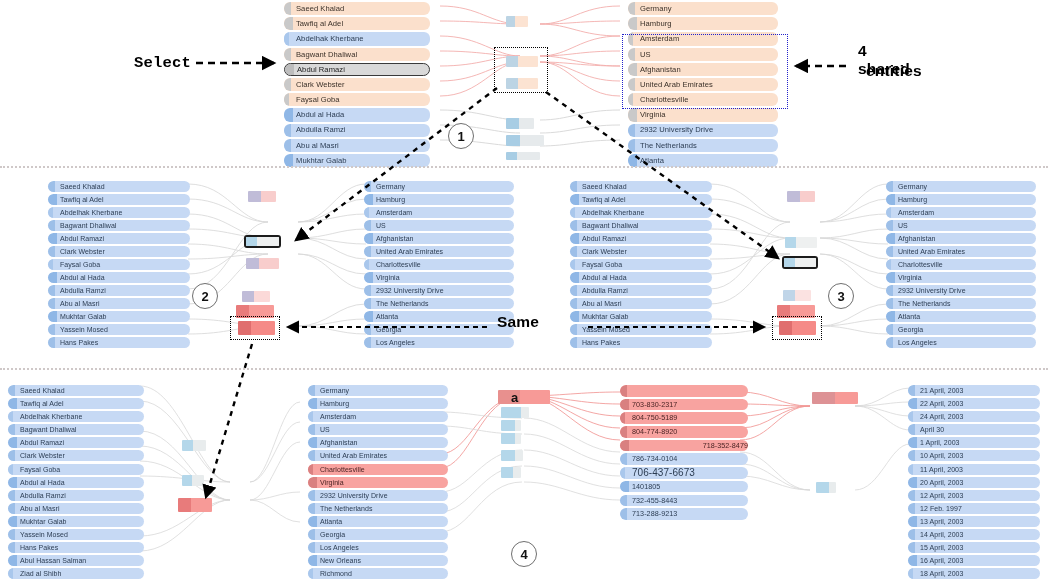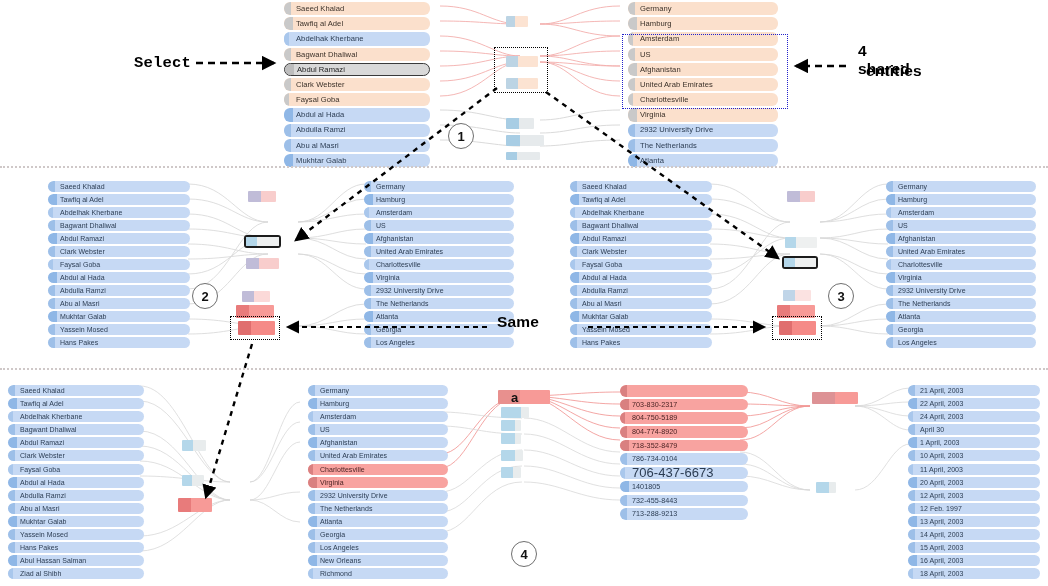--- a/index.html
+++ b/index.html
@@ -823,31 +823,31 @@
           <span class="lbl" style="line-height: 9.5px; font-size: 7.2px;">703-830-2317</span>
         </div>
         <div class="pill red w-cap3" style="height: 11.5px; margin-bottom: 2.2px;">
           <span class="cap"></span>
           <span class="lbl" style="line-height: 9.5px; font-size: 7.2px;">804-750-5189</span>
         </div>
         <div class="pill red" style="height: 11.5px; margin-bottom: 2.2px;">
           <span class="cap"></span>
           <span class="lbl" style="line-height: 9.5px; font-size: 7.2px;">804-774-8920</span>
         </div>
-        <div class="pill red w-cap2" style="height: 11.5px; margin-bottom: 2.2px;">
+        <div class="pill red w-cap2" style="height: 11.5px; margin-bottom: 2.2px; justify-content: flex-end;">
           <span class="cap"></span>
           <span class="lbl" style="line-height: 9.5px; font-size: 7.2px;">718-352-8479</span>
         </div>
         <div class="pill" style="height: 11.5px; margin-bottom: 2.2px;">
           <span class="cap"></span>
           <span class="lbl" style="line-height: 9.5px; font-size: 7.2px;">786-734-0104</span>
         </div>
         <div class="pill w-cap3" style="height: 11.5px; margin-bottom: 2.2px;">
           <span class="cap"></span>
-          <span class="lbl" style="line-height: 9.5px; font-size: 13px;">706-437-6673</span>
+          <span class="lbl" style="line-height: 9.5px; font-size: 10px;">706-437-6673</span>
         </div>
         <div class="pill w-cap2" style="height: 11.5px; margin-bottom: 2.2px;">
           <span class="cap"></span>
           <span class="lbl" style="line-height: 9.5px; font-size: 7.2px;">1401805</span>
         </div>
         <div class="pill" style="height: 11.5px; margin-bottom: 2.2px;">
           <span class="cap"></span>
           <span class="lbl" style="line-height: 9.5px; font-size: 7.2px;">732-455-8443</span>
         </div>
         <div class="pill" style="height: 11.5px; margin-bottom: 2.2px;">

